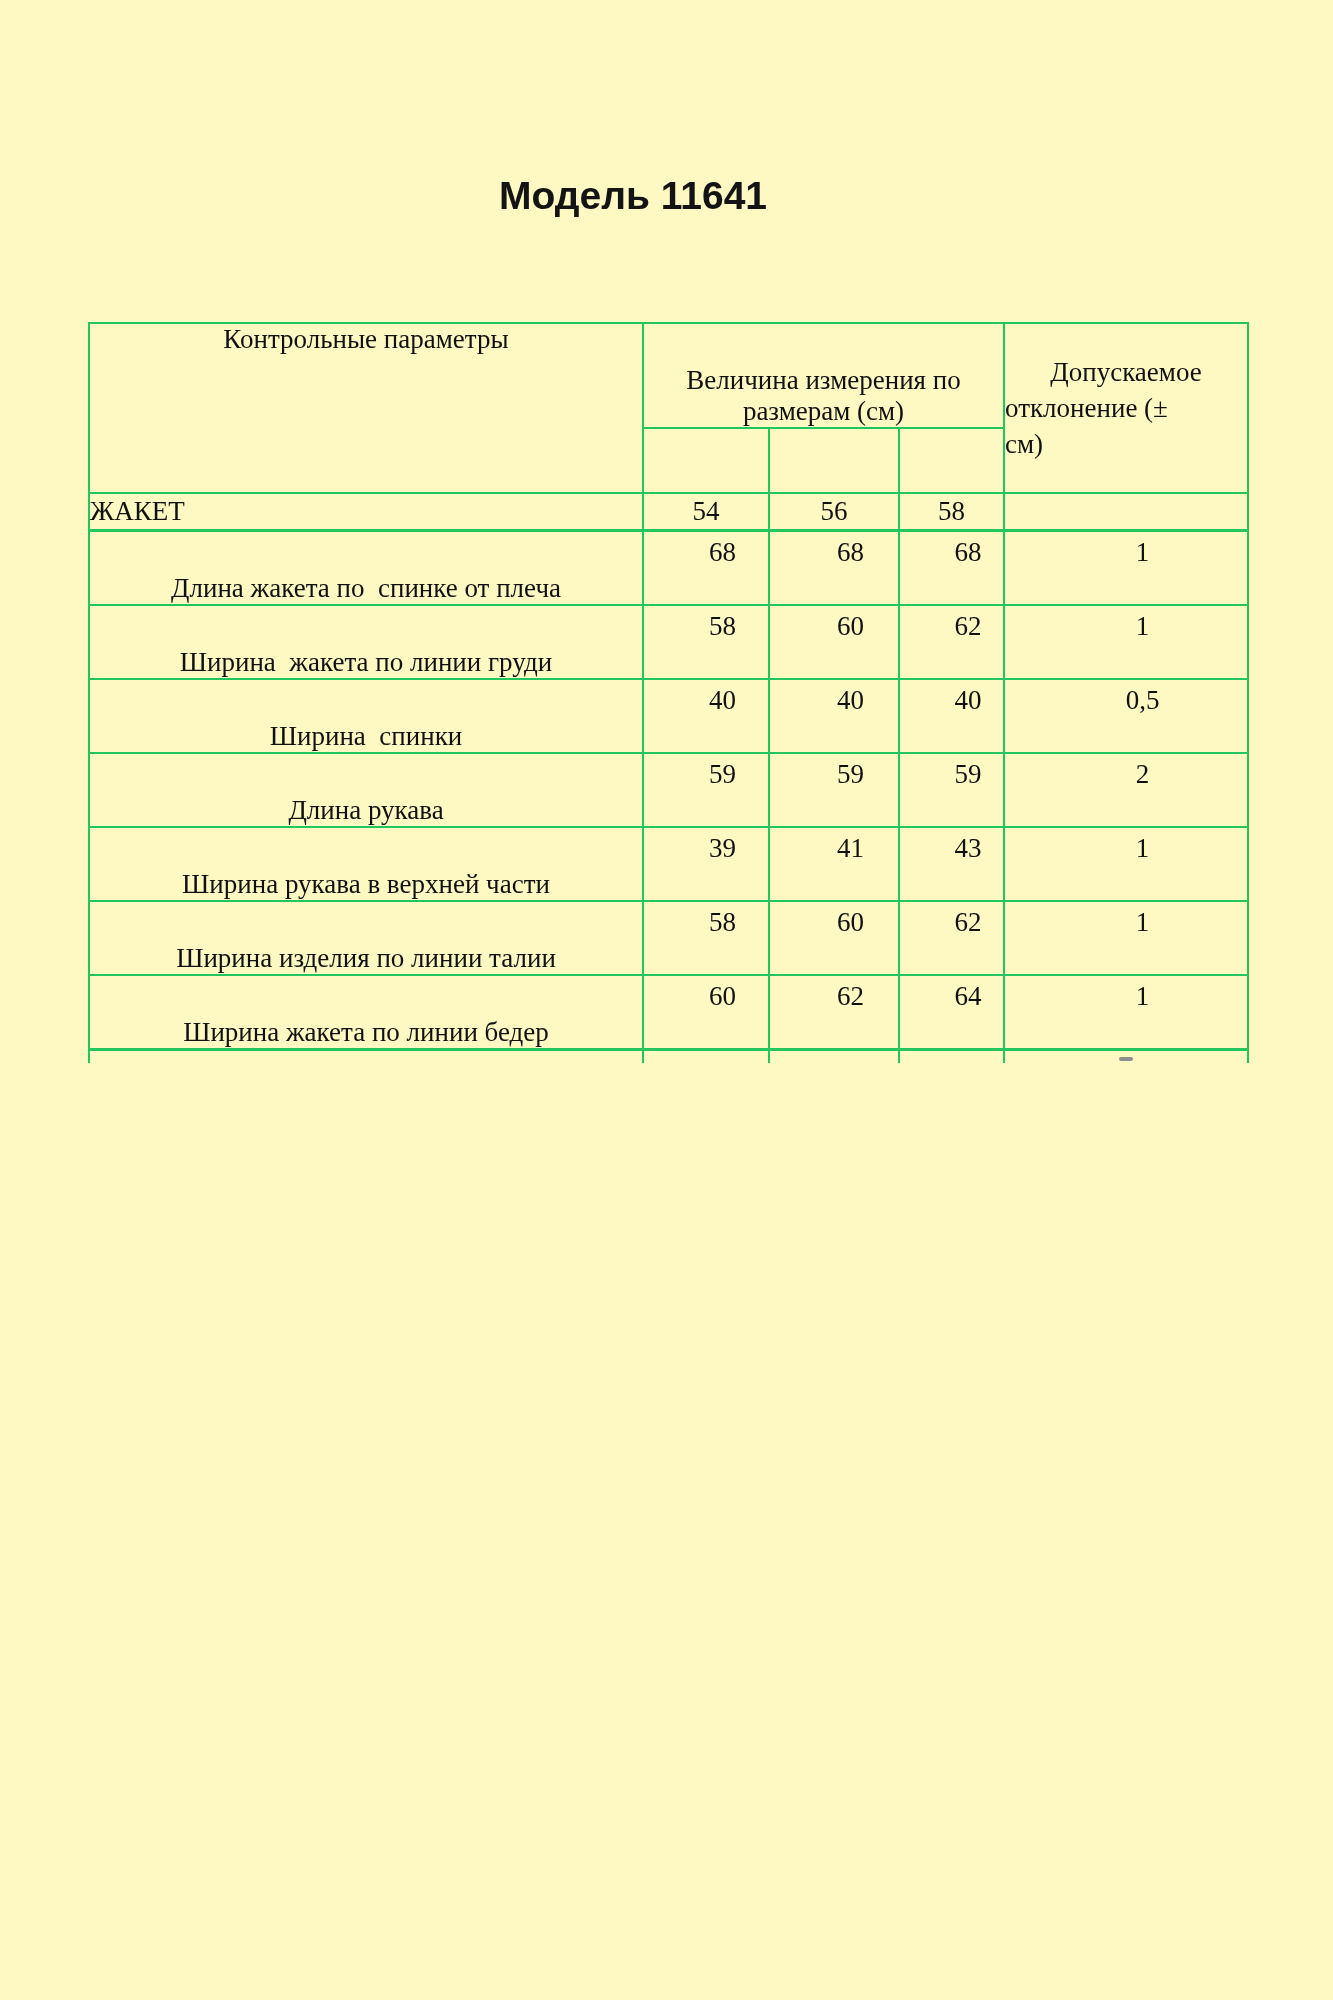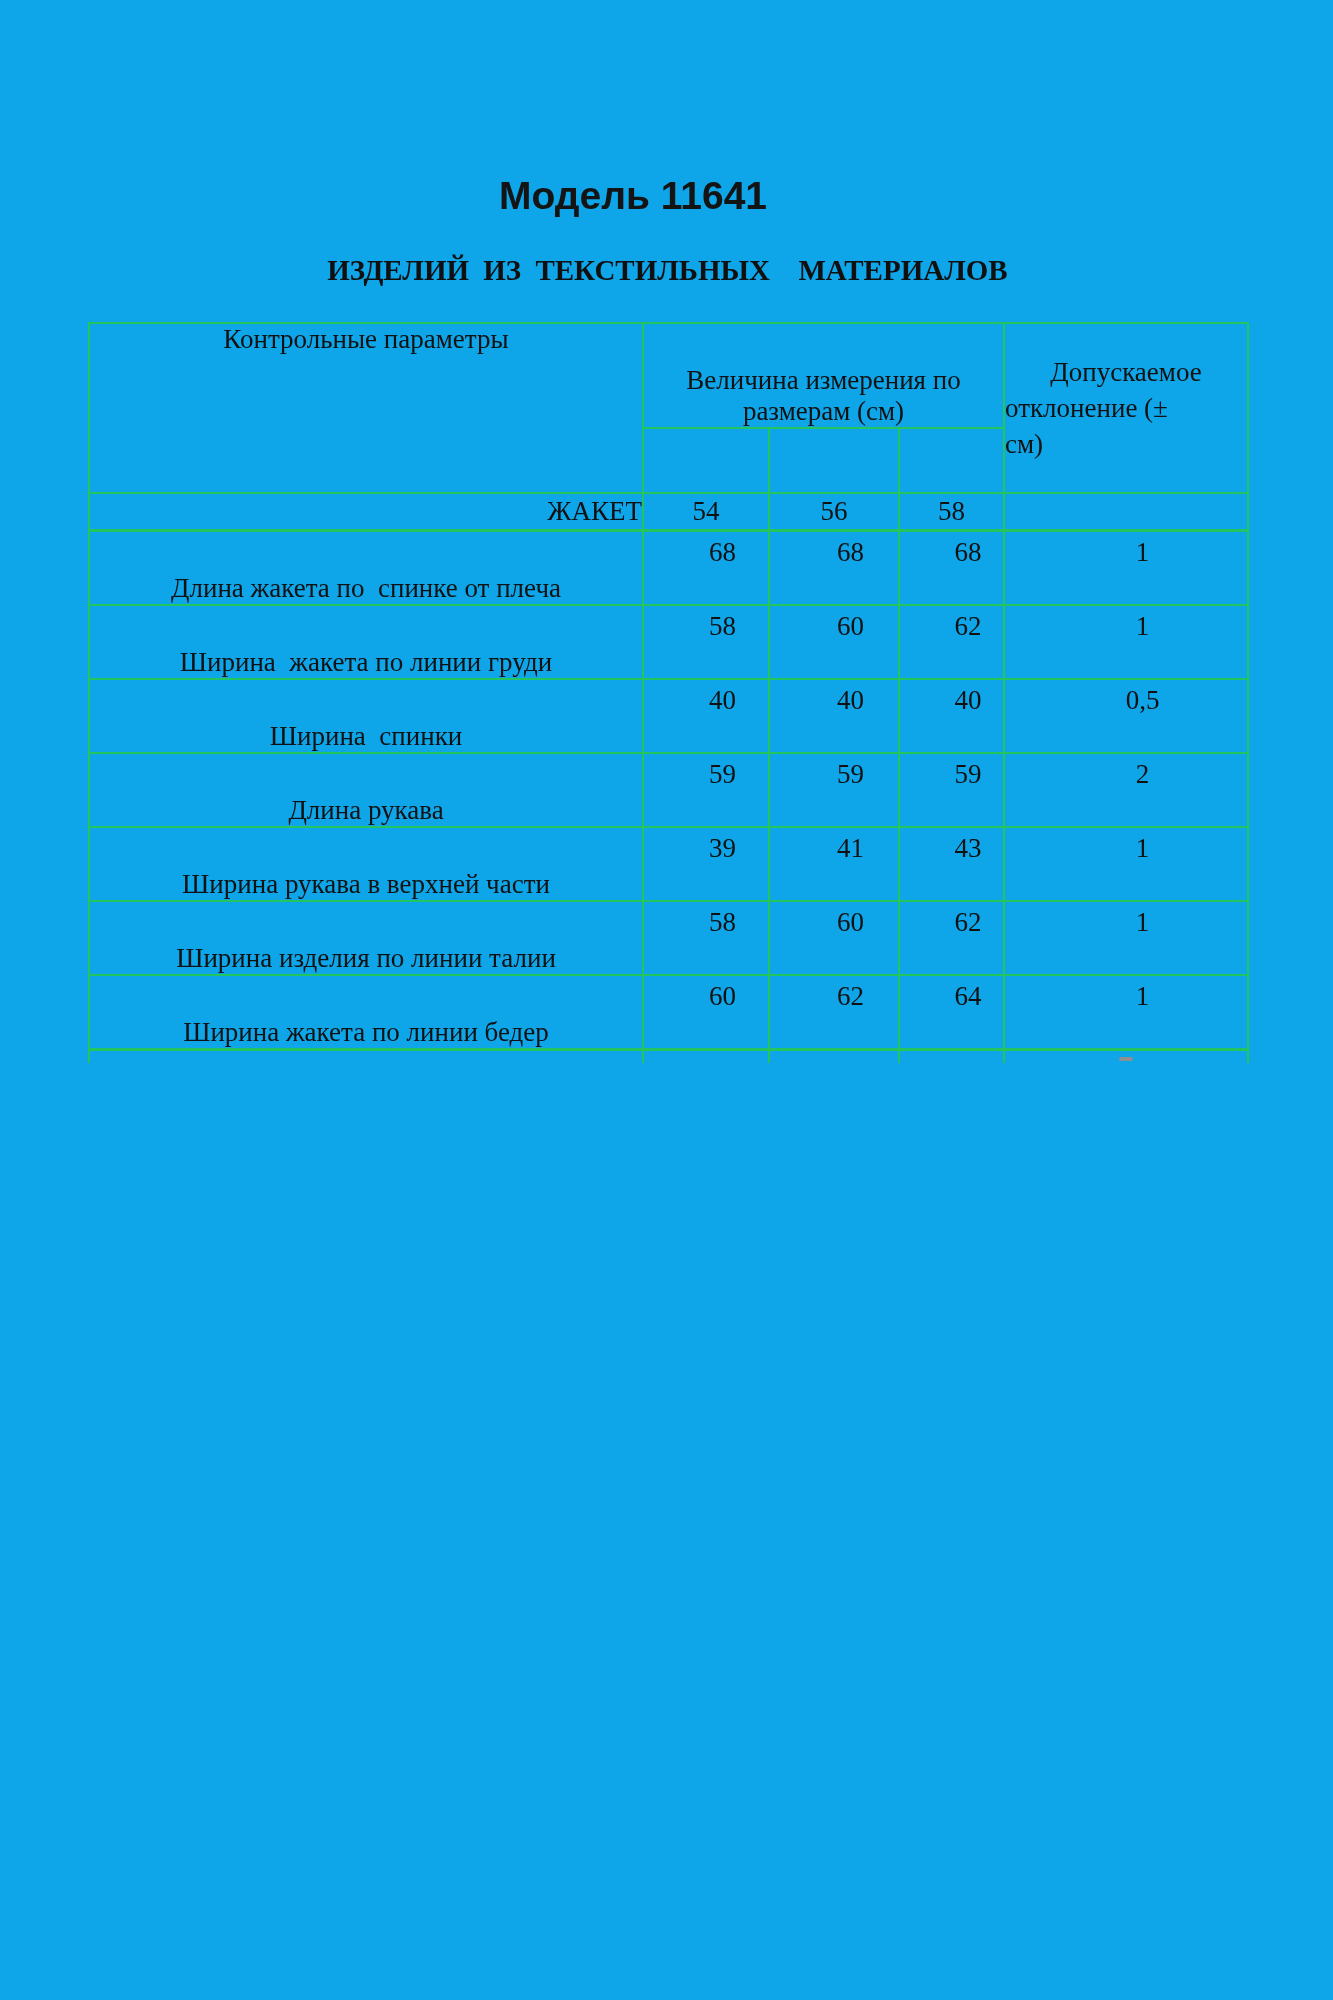--- a/index.html
+++ b/index.html
@@ -1,19 +1,19 @@
 <!DOCTYPE html>
 <html><head>
 <meta charset="utf-8">
 <style>
   html,body{margin:0;padding:0;background:#ffffff;}
   .page{
     position:relative;
     width:1333px;height:2000px;
-    background:#0ea5e9;
+    background:#fef9c3;
     font-family:"Liberation Serif",serif;
     color:#111111;
     overflow:hidden;
   }
   .doc-title{
     position:absolute;top:176px;left:0;width:1266px;
     text-align:center;
     font-family:"Liberation Sans",sans-serif;
     font-weight:700;font-size:39px;line-height:40px;
     color:#141414;
@@ -54,21 +54,21 @@
     padding-left:10px;padding-right:6px;margin-left:36px;
   }
   th.h-dev .dev1{display:block;text-align:center;}
   th.h-dev .dev2,th.h-dev .dev3{display:block;text-align:left;white-space:pre;}
   tr.subhdr td{height:63px;}
   
   tr.section td{
     height:35px;vertical-align:middle;
     border-bottom-width:3px;
   }
-  td.sec-label{text-align:right;font-size:27px;}
+  td.sec-label{text-align:left;font-size:27px;}
   td.num{
     text-align:center;font-weight:700;font-size:27px;margin-left:20px;
   }
   
   tbody.rows td{height:67px;}
   tbody.rows td.num, tbody.rows td.dev{
     vertical-align:top;padding-top:5px;padding-left:33px;
   }
   td.dev{text-align:center;font-weight:700;font-size:27px;}
   td.label{
@@ -90,21 +90,20 @@
   }
 </style>
 </head>
 <body>
 
 <div class="page">
 
   <div class="doc-title">Модель 11641</div>
 
   <div class="doc-subtitle">
-    <div class="line2">ИЗДЕЛИЙ ИЗ ТЕКСТИЛЬНЫХ  МАТЕРИАЛОВ</div>
   </div>
 
   <table class="meas">
     <colgroup>
       <col style="width:554px">
       <col style="width:126px">
       <col style="width:130px">
       <col style="width:105px">
       <col style="width:244px">
     </colgroup>

